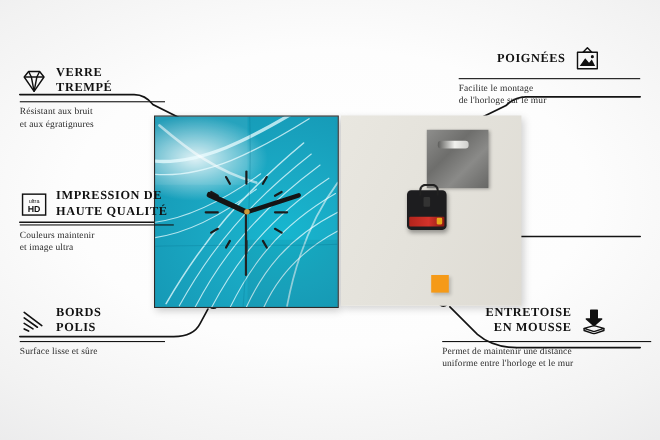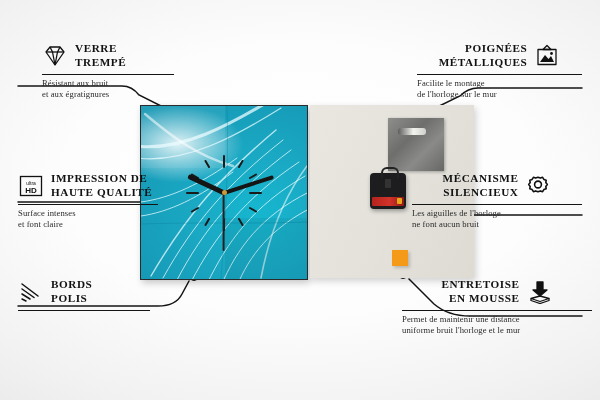--- a/index.html
+++ b/index.html
@@ -192,21 +192,21 @@
   <div id="mech">
     <div class="loop"></div>
     <div class="shaft"></div>
     <div class="batt">
         <div class="tip"></div>
       </div>
   </div>
 
   <div id="spacer"></div>
 
-  <div class="feat left" style="left:18px;top:42px;width:150px;margin-left:24px;">
+  <div class="feat left" style="left:18px;top:60px;width:150px;">
     <div class="hdr">
       <svg class="ico" viewBox="0 0 26 24">
         <g fill="none" stroke="#111" stroke-width="1.3" stroke-linejoin="round">
           <path d="M4 8 L8 3 H18 L22 8 L13 21 Z"></path>
           <path d="M4 8 H22"></path>
             <path d="M8 3 L10.5 8 L13 21"></path>
             <path d="M18 3 L15.5 8 L13 21"></path>
         </g>
       </svg>
       <div>
@@ -225,95 +225,75 @@
         <rect x="2.5" y="2.5" width="21" height="19" fill="none" stroke="#111" stroke-width="1.3"></rect>
         <text x="13" y="10.5" text-anchor="middle" font-family="Liberation Sans, sans-serif" font-size="5" fill="#111">ultra</text>
         <text x="13" y="18.5" text-anchor="middle" font-family="Liberation Sans, sans-serif" font-size="8" font-weight="bold" fill="#111">HD</text>
       </svg>
       <div>
         <div class="ttl">IMPRESSION DE</div>
         <div class="ttl">HAUTE QUALITÉ</div>
       </div>
     </div>
     <div style="border-top:1.4px solid #141414;margin-top:5px;width:140px;"></div>
-    <div class="sub">Surface intenses</div>
-    <div class="sub" style="padding-top:0">et font claire</div>
+    <div class="sub">Couleurs maintenir</div>
+    <div class="sub" style="padding-top:0">et image ultra</div>
   </div>
 
   <div class="feat left" style="left:18px;top:278px;width:150px;">
     <div class="hdr">
       <svg class="ico" viewBox="0 0 26 24">
         <g stroke="#111" stroke-width="1.5" stroke-linecap="round">
           <path d="M4 4 L20 16"></path>
             <path d="M4 9 L16 17.5"></path>
             <path d="M4 14 L12 19"></path>
             <path d="M4 19 L8 21"></path>
         </g>
       </svg>
       <div>
         <div class="ttl">BORDS</div>
         <div class="ttl">POLIS</div>
       </div>
     </div>
     <div style="border-top:1.4px solid #141414;margin-top:5px;width:132px;"></div>
+    <div class="sub">Surface lisse et sûre</div>
   </div>
 
   <div class="feat right" style="right:18px;top:42px;width:165px;">
     <div class="hdr">
       <div>
         <div class="ttl">POIGNÉES</div>
-        <div class="ttl">MÉTALLIQUES</div>
       </div>
       <svg class="ico" viewBox="0 0 26 24">
         <g fill="none" stroke="#111" stroke-width="1.3" stroke-linejoin="round">
           <path d="M13 1.5 L17 5.5 H9 Z"></path>
           <rect x="4" y="5.5" width="18" height="15"></rect>
           <path d="M6 18 L11 11 L14.5 15 L17 12 L20 18 Z" fill="#111" stroke="none"></path>
           <circle cx="17.5" cy="9.5" r="1.4" fill="#111" stroke="none"></circle>
         </g>
       </svg>
     </div>
     <div style="border-top:1.4px solid #141414;margin-top:5px;width:165px;margin-left:auto;"></div>
     <div class="sub">Facilite le montage</div>
     <div class="sub" style="padding-top:0">de l'horloge sur le mur</div>
   </div>
 
-  <div class="feat right" style="right:18px;top:172px;width:170px;">
-    <div class="hdr">
-      <div>
-        <div class="ttl">MÉCANISME</div>
-        <div class="ttl">SILENCIEUX</div>
-      </div>
-      <svg class="ico" viewBox="0 0 26 24">
-        <g fill="none" stroke="#111" stroke-width="1.6" stroke-linejoin="round">
-          <path d="M13 3.2 L15.4 4.1 L17.6 3.3 L18.9 5.4 L21.2 6.2 L20.8 8.6 L22.3 10.5 L20.8 12.4
-                   L21.2 14.8 L18.9 15.6 L17.6 17.7 L15.4 16.9 L13 17.8 L10.6 16.9 L8.4 17.7
-                   L7.1 15.6 L4.8 14.8 L5.2 12.4 L3.7 10.5 L5.2 8.6 L4.8 6.2 L7.1 5.4 L8.4 3.3
-                   L10.6 4.1 Z"></path>
-          <circle cx="13" cy="10.5" r="3.4"></circle>
-        </g>
-      </svg>
-    </div>
-    <div style="border-top:1.4px solid #141414;margin-top:5px;width:170px;margin-left:auto;"></div>
-    <div class="sub">Les aiguilles de l'horloge</div>
-    <div class="sub" style="padding-top:0">ne font aucun bruit</div>
-  </div>
 
   <div class="feat right" style="right:8px;top:278px;width:190px;">
     <div class="hdr">
       <div>
         <div class="ttl">ENTRETOISE</div>
         <div class="ttl">EN MOUSSE</div>
       </div>
       <svg class="ico" viewBox="0 0 26 24">
         <g fill="none" stroke="#111" stroke-width="1.3" stroke-linejoin="round">
           <path d="M10 2 H16 V10 H20 L13 16 L6 10 H10 Z" fill="#111" stroke="#111"></path>
           <path d="M13 16 L22 18.5 L13 21.5 L4 18.5 Z"></path>
           <path d="M4 18.5 V20.5 L13 23.5 L22 20.5 V18.5"></path>
         </g>
       </svg>
     </div>
     <div style="border-top:1.4px solid #141414;margin-top:5px;width:190px;margin-left:auto;"></div>
     <div class="sub">Permet de maintenir une distance</div>
-    <div class="sub" style="padding-top:0">uniforme bruit l'horloge et le mur</div>
+    <div class="sub" style="padding-top:0">uniforme entre l'horloge et le mur</div>
   </div>
 
 </div>
 
 </body></html>

